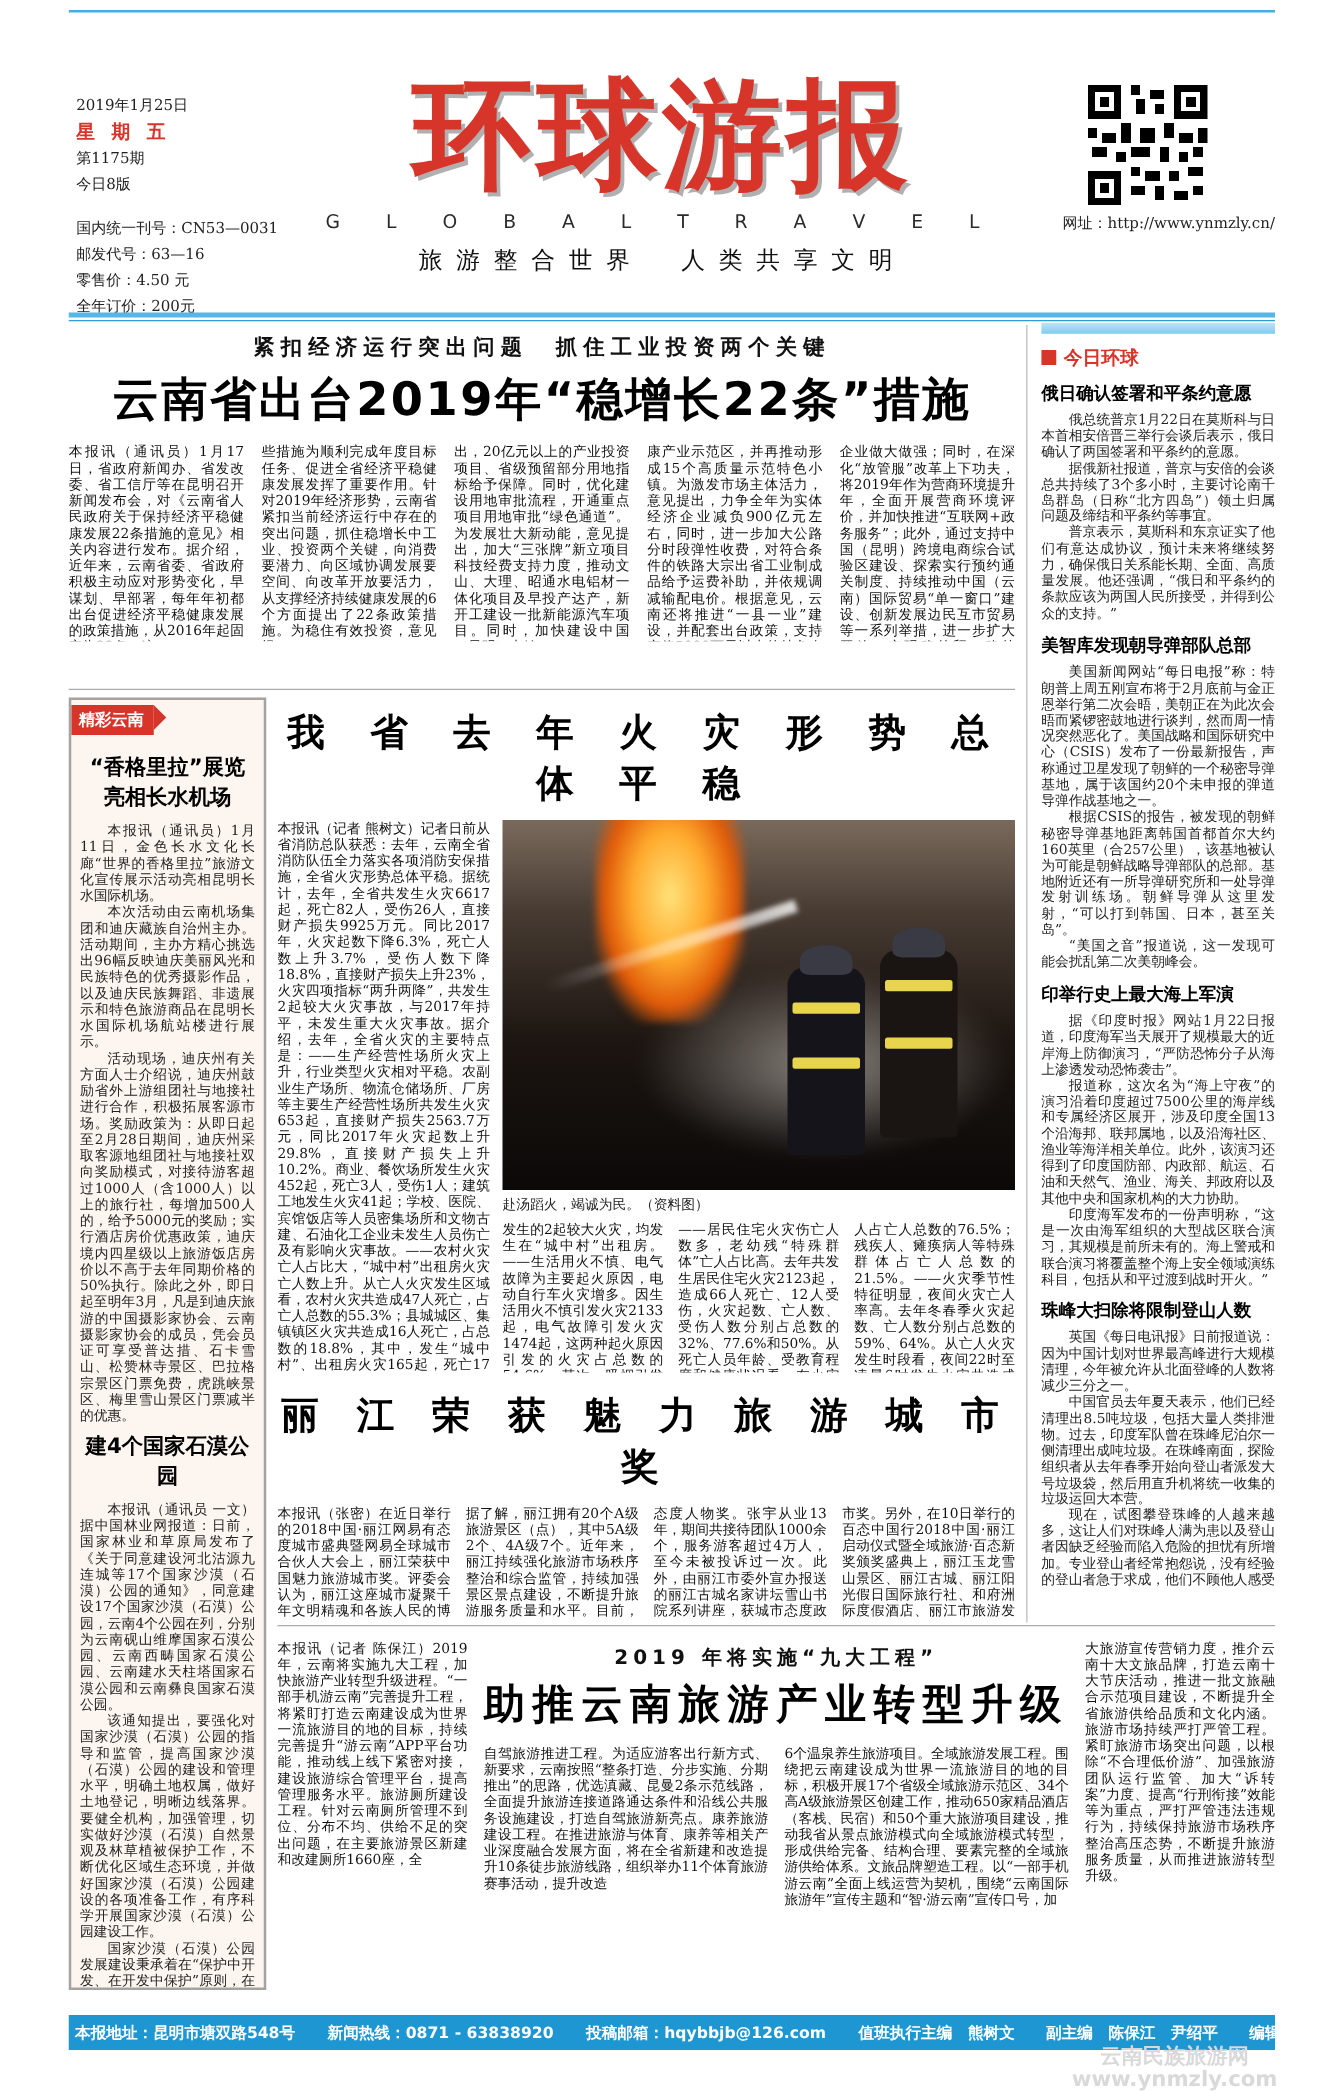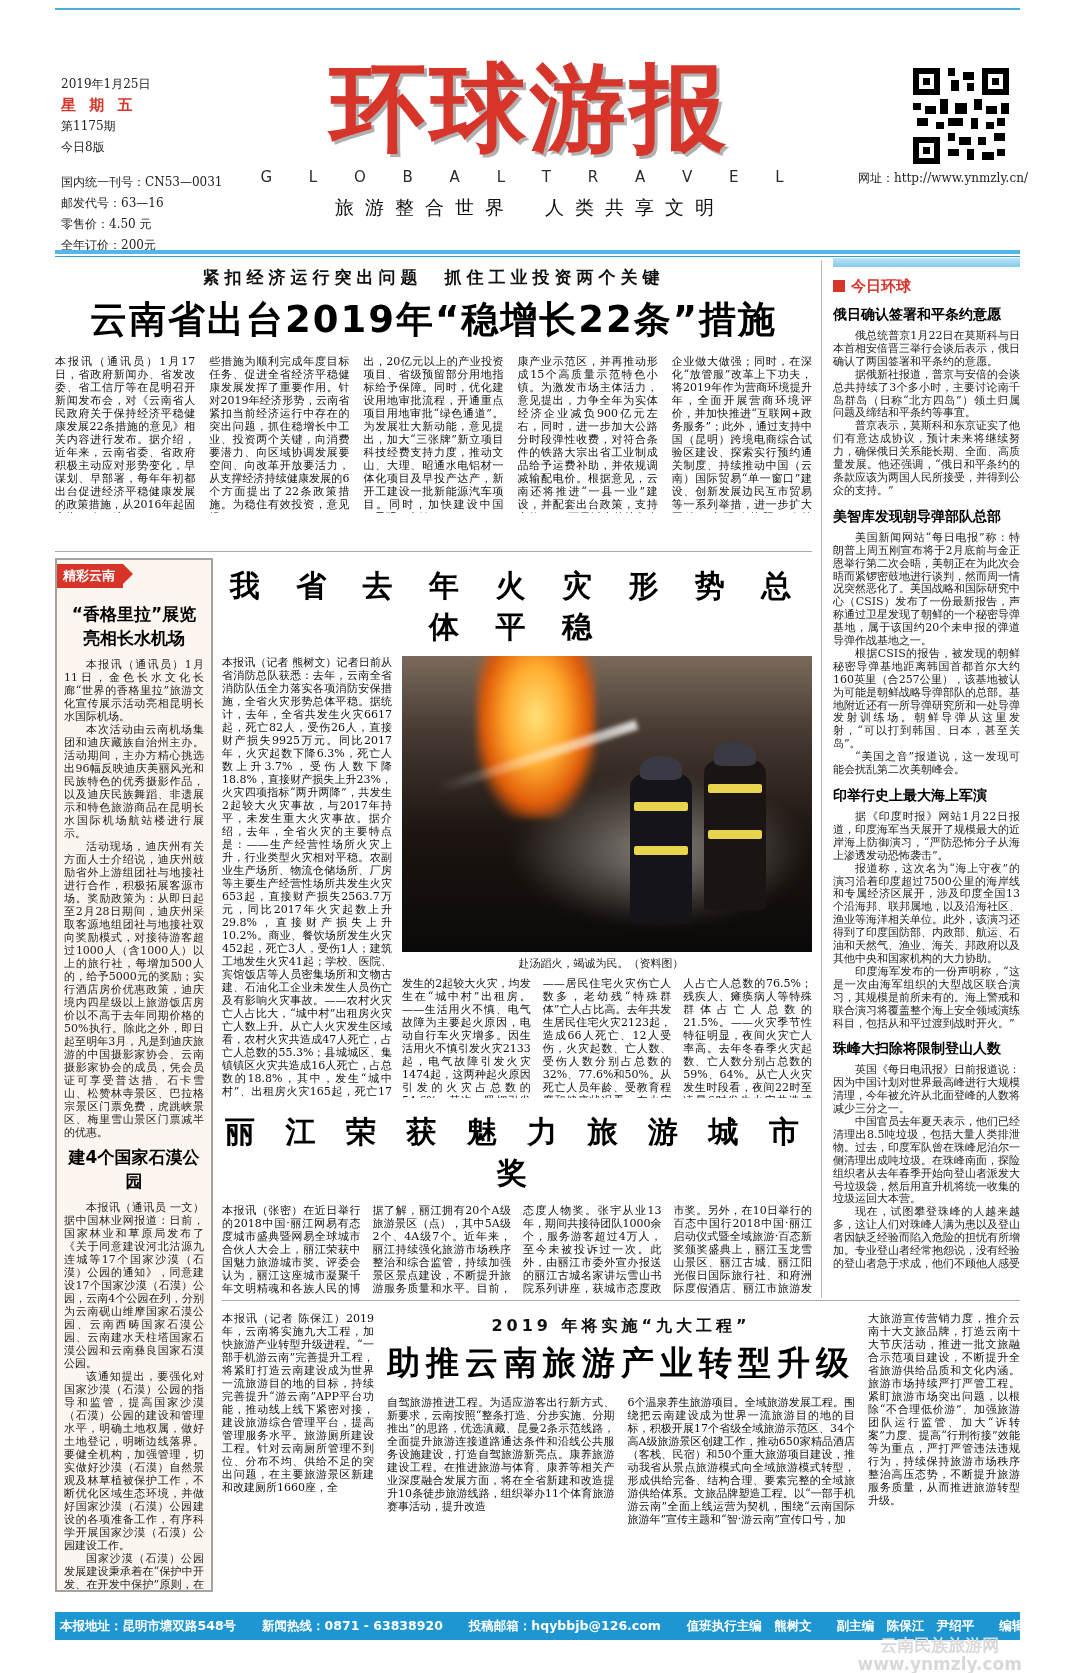--- a/index.html
+++ b/index.html
@@ -8,21 +8,21 @@
   
   #top-line{left:55px;top:8px;width:965px;height:2px;background:#4aadde;}
   #header{left:55px;top:56px;width:965px;height:192px;}
   .pub-info{position:absolute;left:6px;top:18px;width:190px;font-size:12px;line-height:21px;color:#222;}
   .pub-info .weekday{color:#d7342a;font-weight:bold;font-size:15px;letter-spacing:4px;}
   .pub-info .gap{height:14px;}
   .masthead-center{position:absolute;left:195px;top:0;width:560px;text-align:center;}
   .paper-title{font-family:"DejaVu Serif",serif;font-weight:bold;font-size:96px;line-height:104px;color:#d7342a;letter-spacing:4px;text-shadow:3px 3px 0 #b0b0b0;}
   .paper-title-en{margin-top:8px;font-family:"DejaVu Sans",sans-serif;font-size:15px;letter-spacing:16px;color:#2b2b2b;}
   .slogan{margin-top:9px;font-size:19px;letter-spacing:11px;color:#111;}
-  .qr-block{position:absolute;left:803px;top:12px;width:205px;text-align:left;}
+  .qr-block{position:absolute;left:760px;top:12px;width:205px;text-align:right;}
   .qr-block svg{width:96px;height:96px;display:block;margin:0 auto;}
   .website{margin-top:6px;font-size:12px;color:#222;}
   #double-rule{left:55px;top:250px;width:965px;}
   #double-rule .r1{height:4px;background:#56b6e6;}
   #double-rule .r2{height:1px;background:#2e9cd6;margin-top:2px;}
   
   .kicker{font-family:"DejaVu Sans",sans-serif;font-weight:bold;font-size:17px;letter-spacing:5px;text-align:center;color:#111;}
   h1.head{font-family:"DejaVu Sans",sans-serif;font-weight:bold;margin:6px 0 10px 0;text-align:center;color:#000;}
   .bodytxt{font-size:11px;line-height:13px;text-align:justify;color:#111;}
   .colrow{display:flex;}
@@ -56,21 +56,21 @@
   #fire .right{flex:1;}
   .photo{position:relative;width:100%;height:296px;background:linear-gradient(180deg,#7a6a5c 0%,#473b32 25%,#1c1511 60%,#0b0908 100%);overflow:hidden;}
   .flame{position:absolute;left:18%;top:-8px;width:120px;height:170px;background:radial-gradient(ellipse at 50% 40%,#ffe27a 0%,#ffab2e 35%,#e05a08 62%,rgba(120,40,5,0) 78%);filter:blur(3px);}
   .smoke{position:absolute;left:26%;top:120px;width:300px;height:150px;background:radial-gradient(ellipse,rgba(230,225,218,.55),rgba(230,225,218,0) 70%);filter:blur(8px);}
   .ff{position:absolute;width:62px;height:150px;background:#14141a;border-radius:14px 14px 4px 4px;}
   .ff .stripe{position:absolute;left:4px;right:4px;height:9px;background:#e8d44d;border-radius:2px;}
   .ff .helmet{position:absolute;left:10px;top:-18px;width:42px;height:24px;background:#3a3a44;border-radius:50% 50% 20% 20%;}
   .ff1{right:120px;top:118px;}
   .ff2{right:46px;top:104px;background:#1a1512;}
   .spray{position:absolute;right:170px;top:96px;width:210px;height:10px;background:linear-gradient(90deg,rgba(255,255,255,0),rgba(255,255,255,.8));transform:rotate(-18deg);filter:blur(2px);}
-  .caption{font-size:11px;text-align:center;margin:4px 12px 6px 0;color:#222;}
+  .caption{font-size:11px;text-align:left;margin:4px 12px 6px 0;color:#222;}
   #fire .cols3{display:flex;gap:12px;height:186px;}
   #fire .cols3 .col{flex:1;}
   
   #lijiang{left:222px;top:1106px;width:590px;height:188px;overflow:hidden;}
   #lijiang h1{font-size:30px;letter-spacing:10px;margin-bottom:10px;}
   #lijiang .colrow{gap:12px;height:138px;}
   #lijiang .col{flex:1;}
   
   #h-div2{left:222px;top:1300px;width:798px;height:1px;background:#aaa;}
   #bottom{left:222px;top:1312px;width:798px;height:286px;overflow:hidden;}

